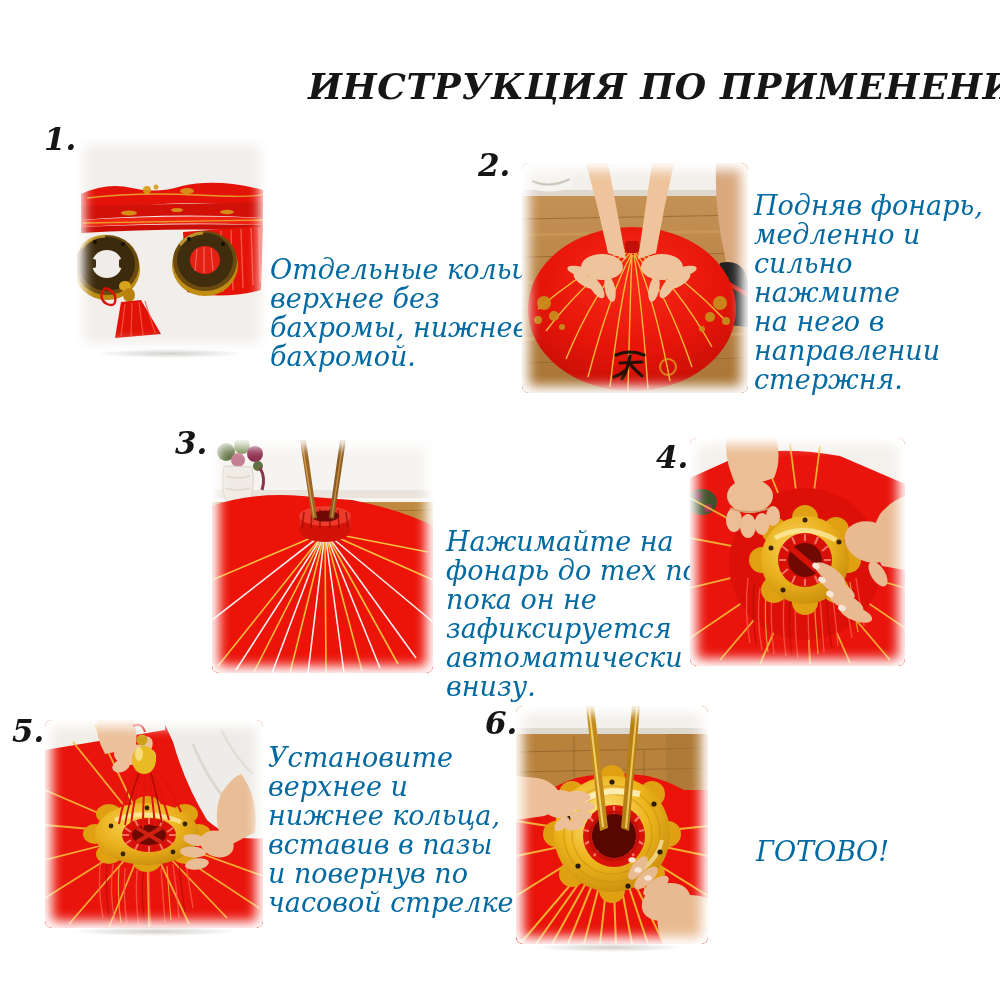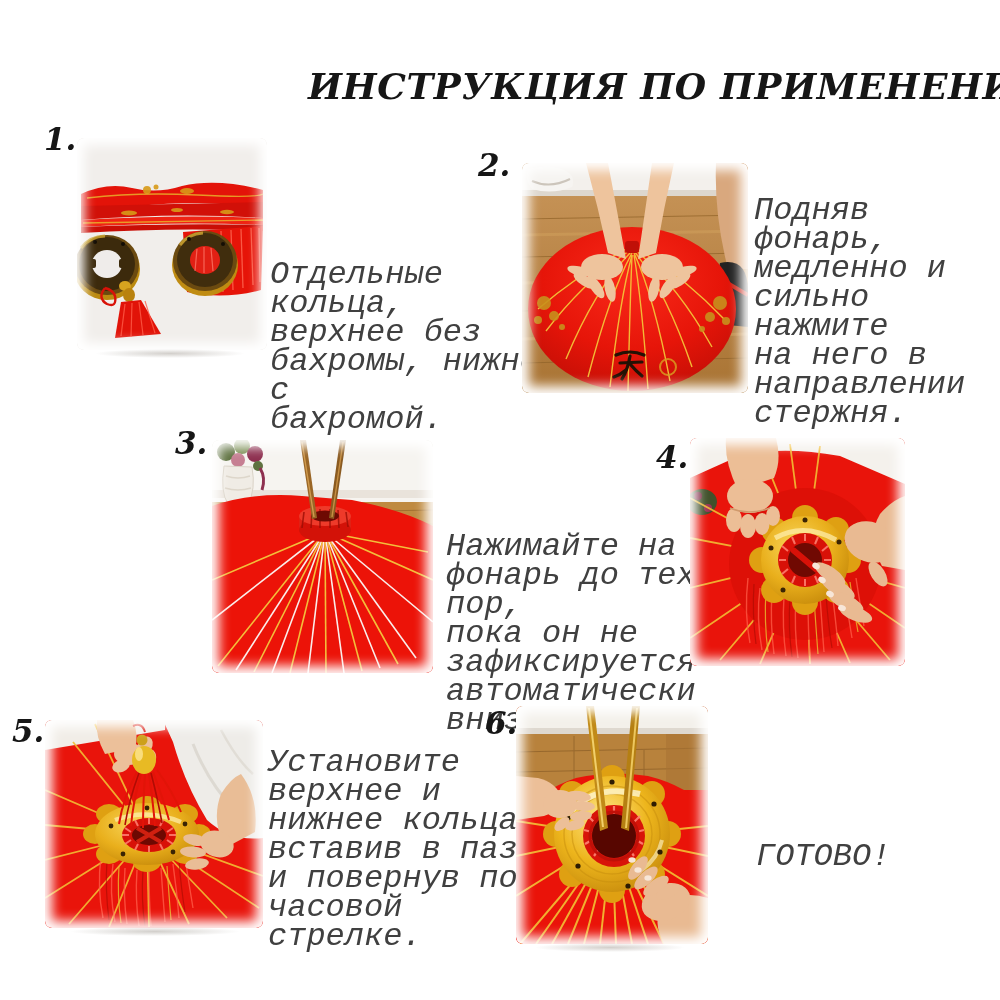--- a/index.html
+++ b/index.html
@@ -1,21 +1,21 @@
 <!DOCTYPE html>
 <html><head>
 <meta charset="utf-8">
 <style>
   html,body{margin:0;padding:0;}
   body{width:1000px;height:1000px;background:#ffffff;position:relative;overflow:hidden;
        font-family:"DejaVu Serif","Liberation Serif",serif;}
   .abs{position:absolute;}
   .title{font-size:36px;font-weight:bold;font-style:italic;letter-spacing:.6px;color:#161616;white-space:nowrap;line-height:40px;}
   .num{font-size:31px;font-weight:bold;font-style:italic;color:#161616;line-height:34px;}
-  .cap{font-size:32px;font-style:italic;color:#404040;line-height:29px;white-space:pre-line;font-family:Liberation Mono, monospace;}
+  .cap{font-size:27px;font-style:italic;color:#0369a1;line-height:29px;white-space:pre-line;}
   figure.photo{margin:0;overflow:hidden;border-radius:7px;}
   figure.photo svg{display:block;width:100%;height:100%;}
   figure.photo::after{content:"";position:absolute;inset:0;border-radius:7px;
        box-shadow:inset 0 0 12px 7px #ffffff;pointer-events:none;}
   .shadow{height:9px;border-radius:50%;
        background:radial-gradient(closest-side,rgba(95,84,70,.28),rgba(95,84,70,0));}
 </style>
 </head>
 <body>
 

